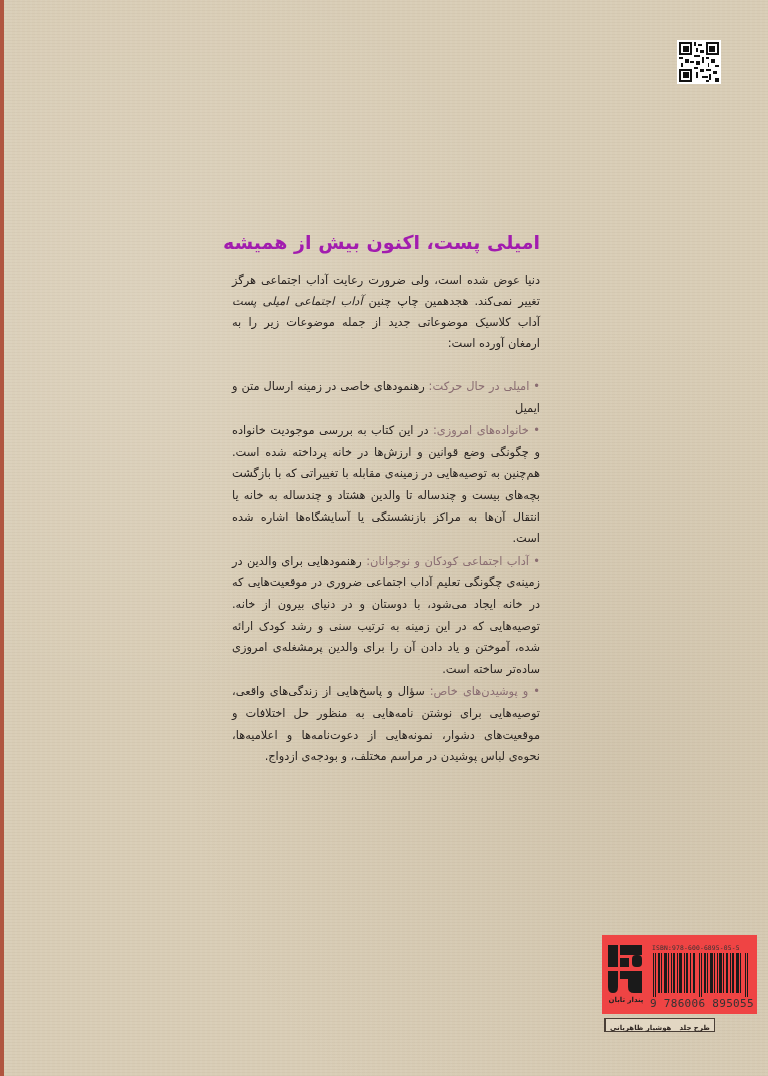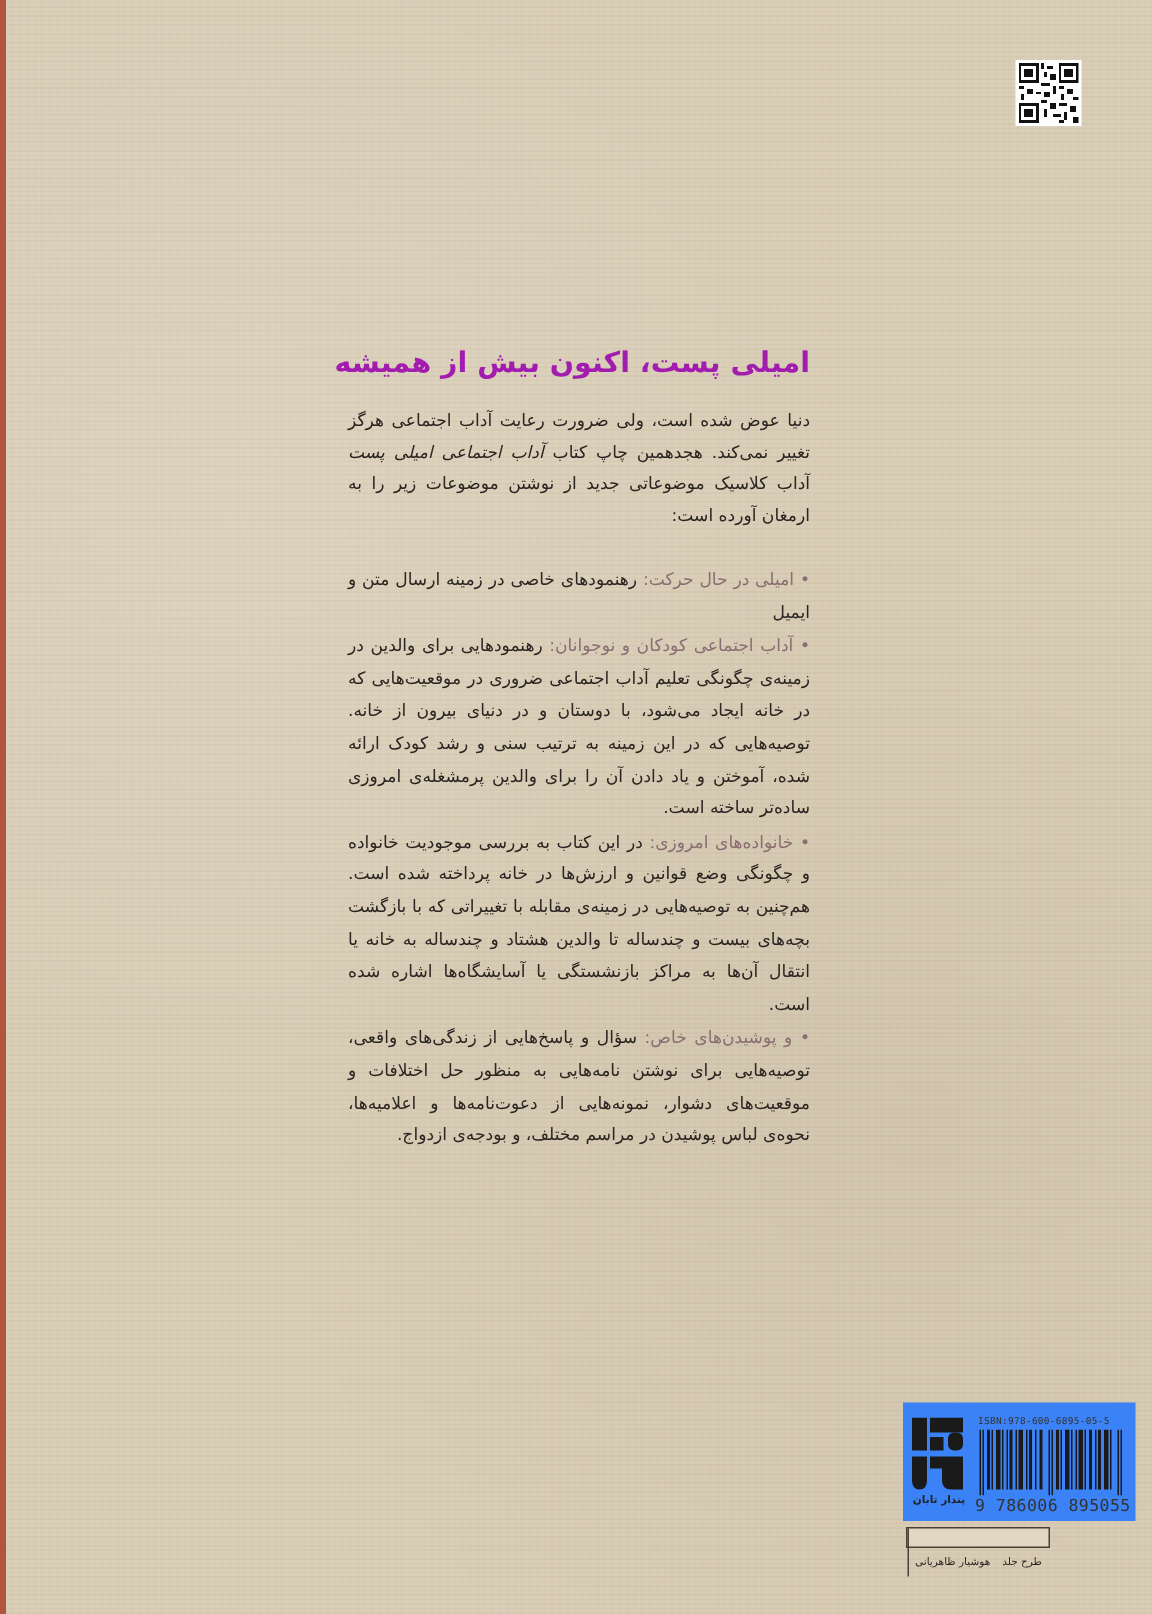--- a/index.html
+++ b/index.html
@@ -70,21 +70,21 @@
     }
     .item .bullet { color: #8a6d72; }
     .item .label { color: #8a6d72; }
 
     .barcode-box {
       position: absolute;
       left: 602px;
       top: 935px;
       width: 155px;
       height: 79px;
-      background: #3b82f6;
+      background: #ef4444;
     }
     .publisher-logo {
       position: absolute;
       left: 6px;
       top: 10px;
       width: 34px;
       height: 50px;
     }
     .publisher-name {
       position: absolute;
@@ -132,23 +132,23 @@
       left: 604px;
       top: 1018px;
       height: 12px;
       display: flex;
       direction: rtl;
       border: 1px solid #4a3f37;
       background: #e2d7c3;
     }
     .credit span {
       font-size: 7px;
-      font-weight: normal;
+      font-weight: bold;
       line-height: 12px;
-      padding: 16px 4px;
+      padding: 3px 4px;
       color: #2e2520;
       white-space: nowrap;
     }
     .credit .sep { border-left: 1px solid #4a3f37; }
   </style>
 </head>
 <body>
 
 <div class="edge-strip"></div>
 
@@ -186,36 +186,36 @@
     <rect x="12" y="18" width="3" height="1" fill="#111"></rect>
       <rect x="16" y="17" width="1" height="3" fill="#111"></rect>
       <rect x="19" y="19" width="2" height="2" fill="#111"></rect>
       <rect x="14" y="20" width="2" height="1" fill="#111"></rect>
   </svg>
 </div>
 
 <div class="content">
   <h1 class="title">امیلی پست، اکنون بیش از همیشه</h1>
 
-  <p class="intro"><span>دنیا عوض شده است، ولی ضرورت رعایت آداب اجتماعی هرگز تغییر نمی‌کند. هجدهمین چاپ کتاب </span><em>آداب اجتماعی امیلی پست</em><span> آداب کلاسیک موضوعاتی جدید از نوشتن موضوعات زیر را به ارمغان آورده است:</span></p>
+  <p class="intro"><span>دنیا عوض شده است، ولی ضرورت رعایت آداب اجتماعی هرگز تغییر نمی‌کند. هجدهمین چاپ چنین </span><em>آداب اجتماعی امیلی پست</em><span> آداب کلاسیک موضوعاتی جدید از جمله موضوعات زیر را به ارمغان آورده است:</span></p>
 
   <p class="item">
     <span class="bullet">•</span>
     <span class="label">امیلی در حال حرکت:</span>
     <span>رهنمودهای خاصی در زمینه ارسال متن و ایمیل</span>
   </p>
   <p class="item">
     <span class="bullet">•</span>
+    <span class="label">خانواده‌های امروزی:</span>
+    <span>در این کتاب به بررسی موجودیت خانواده و چگونگی وضع قوانین و ارزش‌ها در خانه پرداخته شده است. هم‌چنین به توصیه‌هایی در زمینه‌ی مقابله با تغییراتی که با بازگشت بچه‌های بیست و چندساله تا والدین هشتاد و چندساله به خانه یا انتقال آن‌ها به مراکز بازنشستگی یا آسایشگاه‌ها اشاره شده است.</span>
+  </p>
+  <p class="item">
+    <span class="bullet">•</span>
     <span class="label">آداب اجتماعی کودکان و نوجوانان:</span>
     <span>رهنمودهایی برای والدین در زمینه‌ی چگونگی تعلیم آداب اجتماعی ضروری در موقعیت‌هایی که در خانه ایجاد می‌شود، با دوستان و در دنیای بیرون از خانه. توصیه‌هایی که در این زمینه به ترتیب سنی و رشد کودک ارائه شده، آموختن و یاد دادن آن را برای والدین پرمشغله‌ی امروزی ساده‌تر ساخته است.</span>
-  </p>
-  <p class="item">
-    <span class="bullet">•</span>
-    <span class="label">خانواده‌های امروزی:</span>
-    <span>در این کتاب به بررسی موجودیت خانواده و چگونگی وضع قوانین و ارزش‌ها در خانه پرداخته شده است. هم‌چنین به توصیه‌هایی در زمینه‌ی مقابله با تغییراتی که با بازگشت بچه‌های بیست و چندساله تا والدین هشتاد و چندساله به خانه یا انتقال آن‌ها به مراکز بازنشستگی یا آسایشگاه‌ها اشاره شده است.</span>
   </p>
   <p class="item">
     <span class="bullet">•</span>
     <span class="label">و پوشیدن‌های خاص:</span>
     <span>سؤال و پاسخ‌هایی از زندگی‌های واقعی، توصیه‌هایی برای نوشتن نامه‌هایی به منظور حل اختلافات و موقعیت‌های دشوار، نمونه‌هایی از دعوت‌نامه‌ها و اعلامیه‌ها، نحوه‌ی لباس پوشیدن در مراسم مختلف، و بودجه‌ی ازدواج.</span>
   </p>
 </div>
 
 <div class="barcode-box">
   <div class="publisher-logo">

